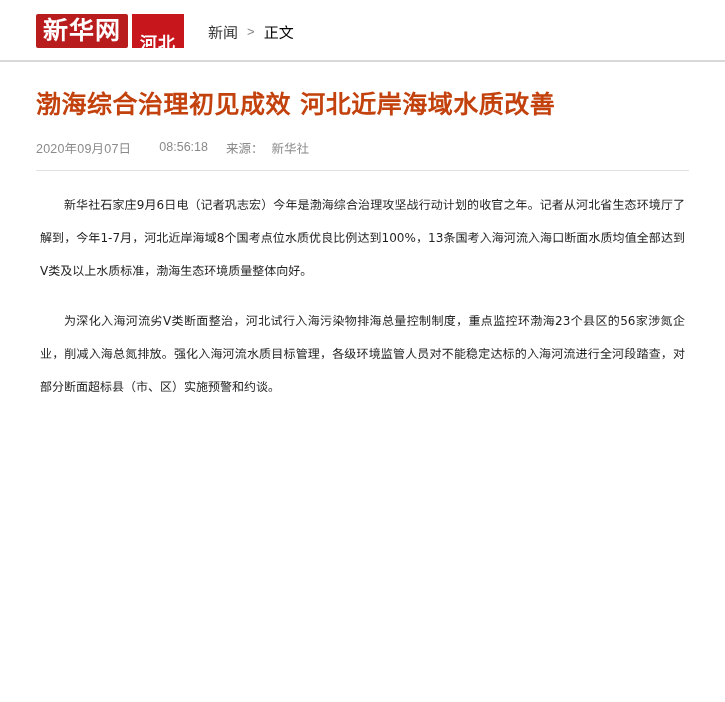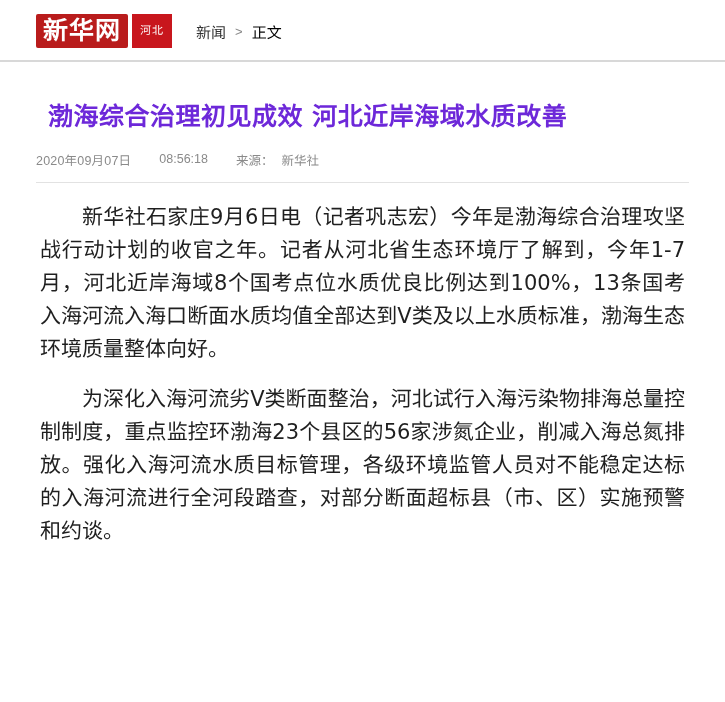--- a/index.html
+++ b/index.html
@@ -43,24 +43,24 @@
     font-weight: bold;
     letter-spacing: 1px;
     line-height: 34px;
     padding: 0 7px;
     font-family: "DejaVu Sans", "Liberation Sans", sans-serif;
     border-radius: 2px;
   }
   .logo-sub {
     background: #c8161d;
     color: #ffffff;
-    font-size: 11px;
-    font-weight: normal;
+    font-size: 17px;
+    font-weight: bold;
     line-height: 34px;
-    padding: 0 8px;
+    padding: 12px 8px;
     margin-left: 4px;
     letter-spacing: 1px;
     font-family: "DejaVu Sans", "Liberation Sans", sans-serif;
   }
   .crumbs {
     display: flex;
     align-items: center;
     margin-left: 24px;
     font-size: 15px;
     color: #333;
@@ -83,54 +83,54 @@
     height: 2px;
     background: #d8d8d8;
     margin: 0 0 0 0;
   }
 
   
   .title-wrap {
     padding: 26px 36px 0 36px;
   }
   h1.article-title {
-    margin: 12px;
+    margin: 0;
     font-size: 25px;
     line-height: 1.35;
     font-weight: bold;
-    color: #6d28d9;
+    color: #c2410c;
     letter-spacing: 0.5px;
     font-family: "DejaVu Sans", "Liberation Sans", sans-serif;
   }
   .meta {
     margin-top: 16px;
     font-size: 12.5px;
     color: #8a8a8a;
     display: flex;
     align-items: center;
     gap: 8px;
   }
   .meta .date { letter-spacing: 0.2px; }
   .meta .time { margin-left: 20px; }
-  .meta .src-label { margin-left: 20px; }
+  .meta .src-label { margin-left: 10px; }
   .meta .src-value { margin-left: 0; color: #8a8a8a; cursor: pointer; }
 
   .meta-rule {
     margin: 13px 36px 0 36px;
     height: 1px;
     background: #e2e2e2;
   }
 
   
   .content {
     padding: 18px 40px 0 40px;
   }
   .content p {
     margin: 0 0 17px 0;
-    font-size: 21px;
+    font-size: 12px;
     line-height: 33px;
     color: #1f1f1f;
     text-indent: 2em;
     text-align: justify;
     font-family: "DejaVu Sans", "Liberation Sans", sans-serif;
   }
 </style>
 </head>
 <body>
 

